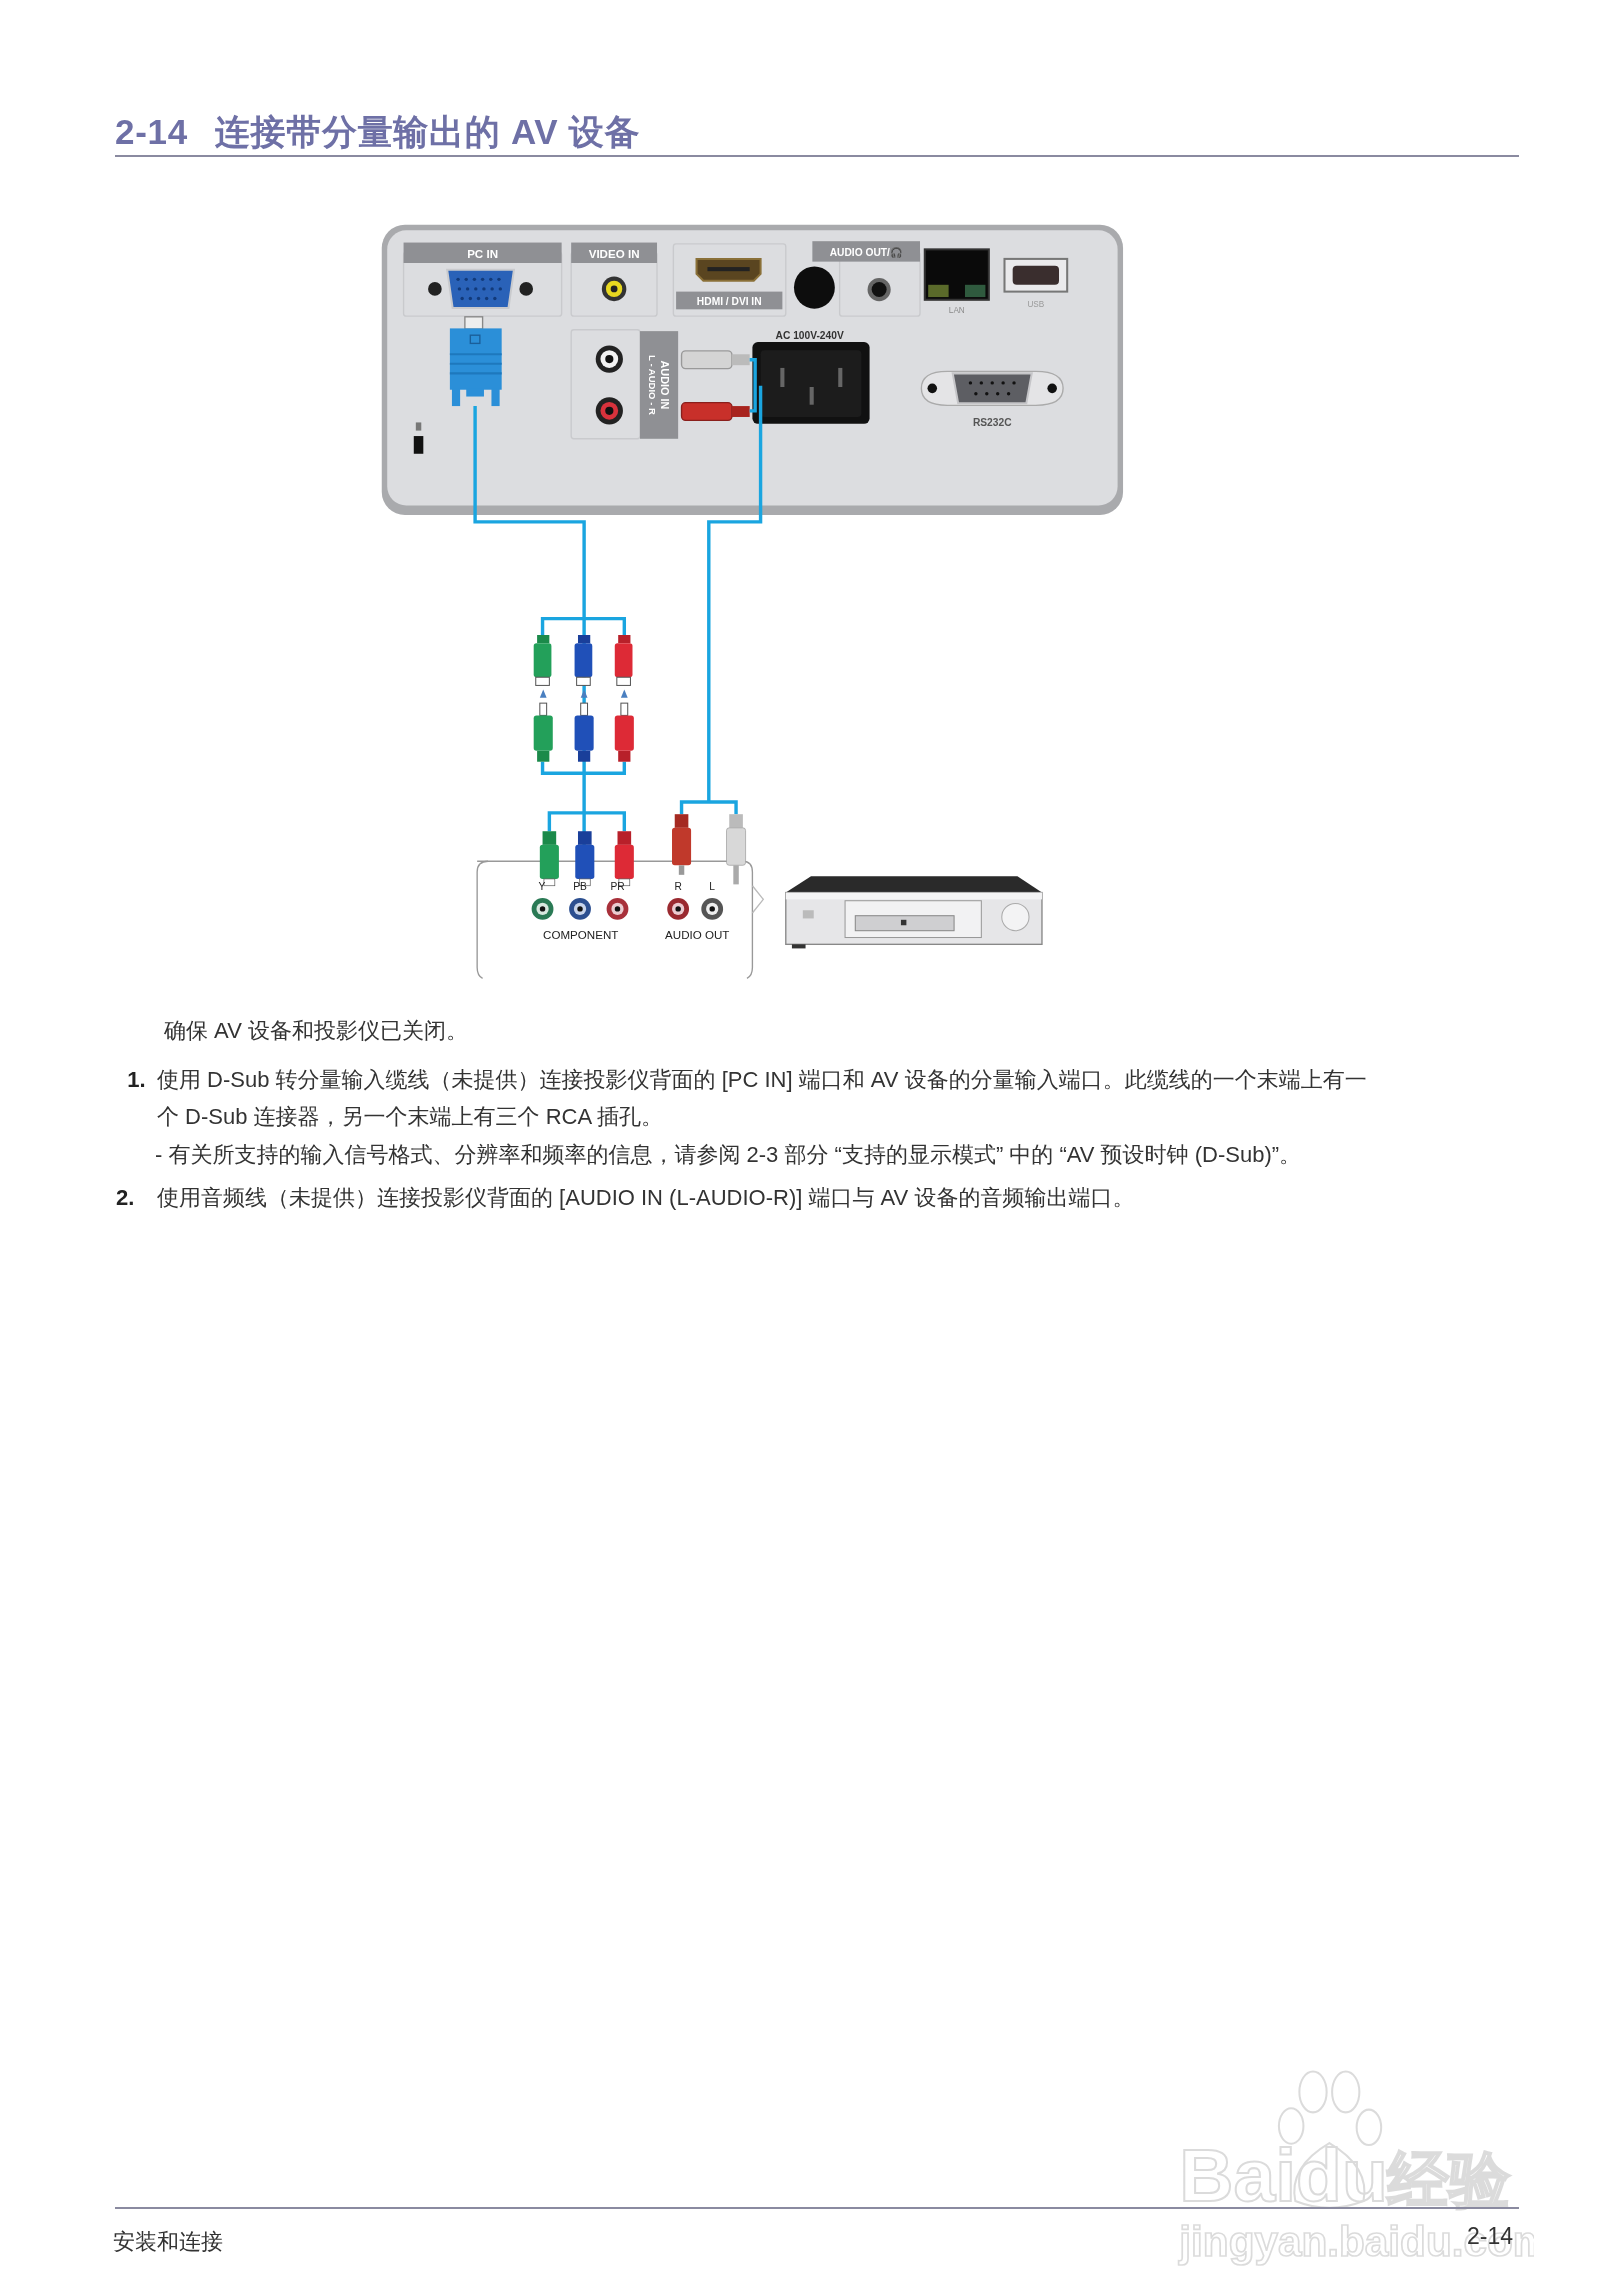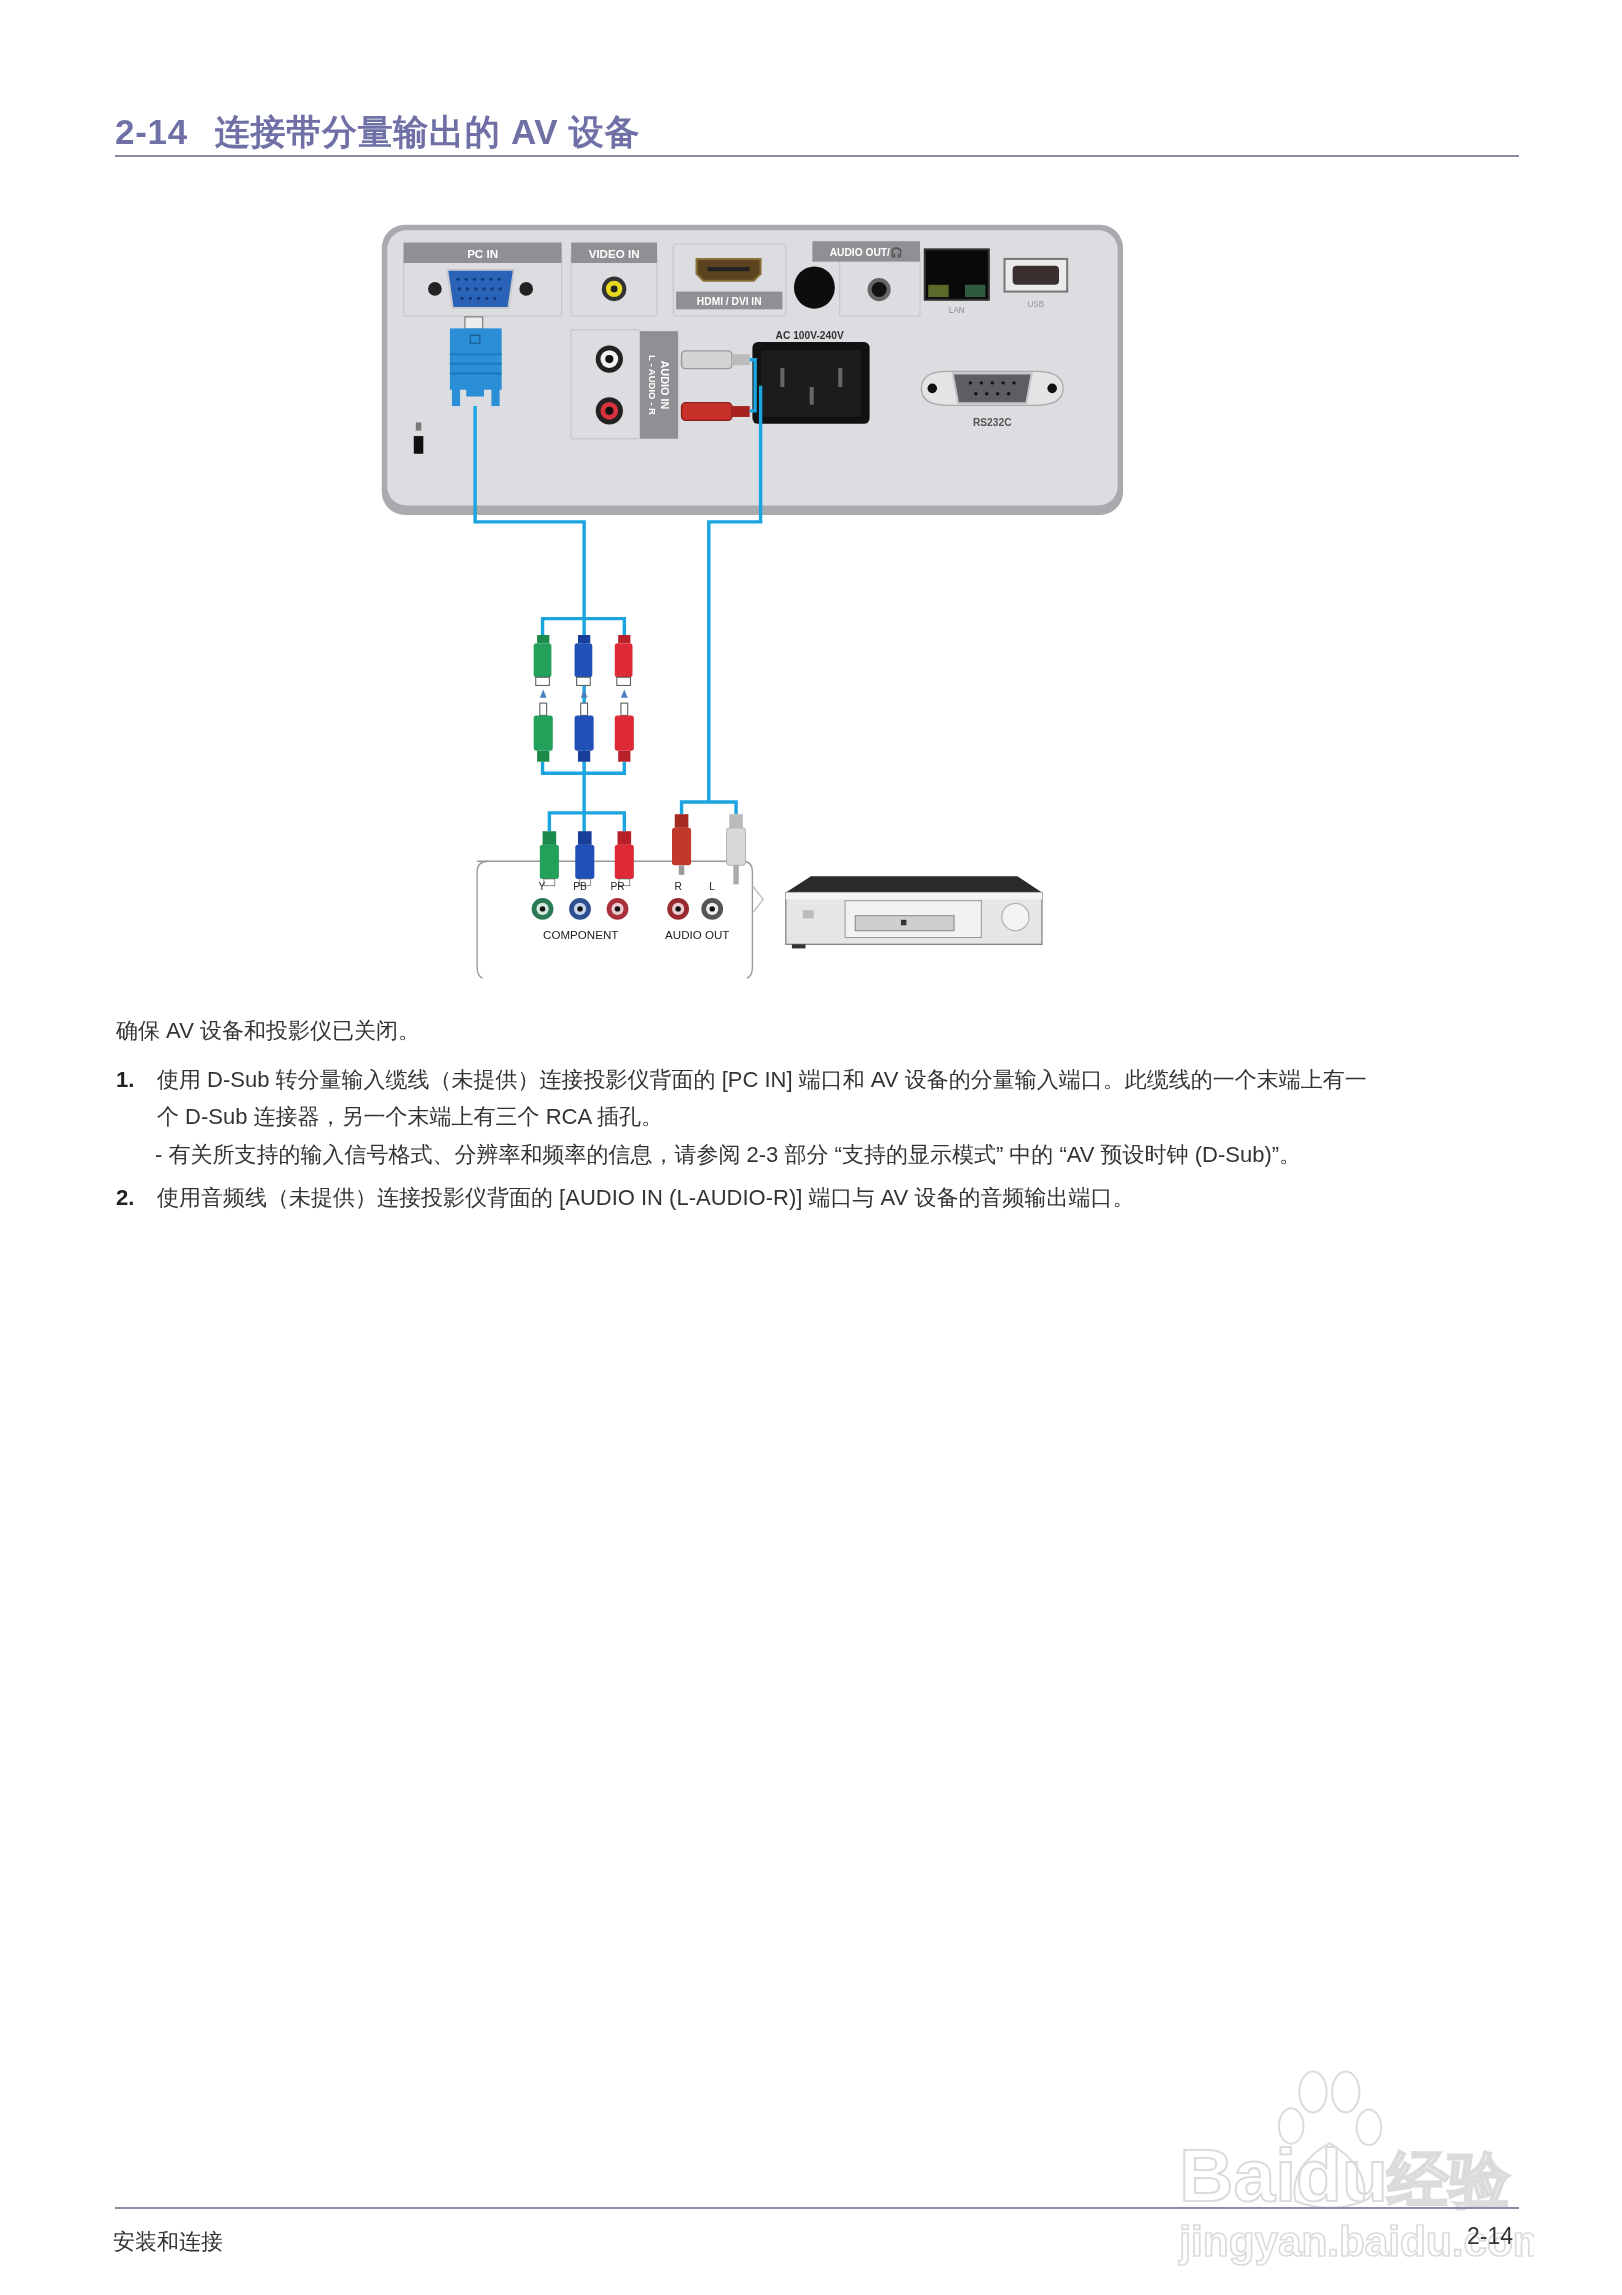--- a/index.html
+++ b/index.html
@@ -274,23 +274,23 @@
     <rect x="1153" y="1310" width="376" height="10" fill="#f4f4f5"></rect>
     <rect x="1240" y="1322" width="200" height="54" fill="#f2f2f3" stroke="#999" stroke-width="1.5"></rect>
     <rect x="1255" y="1344" width="145" height="22" fill="#cfcfd1" stroke="#888" stroke-width="1.5"></rect>
     <rect x="1322" y="1350" width="8" height="8" fill="#333"></rect>
     <rect x="1178" y="1336" width="16" height="12" fill="#bbb"></rect>
     <circle cx="1490" cy="1346" r="20" fill="#f3f3f4" stroke="#aaa" stroke-width="1.5"></circle>
     <rect x="1162" y="1386" width="20" height="6" fill="#333"></rect>
   </g>
 </svg>
 
-<div class="body-text" style="top:1016px;">确保 AV 设备和投影仪已关闭。</div>
-
-<div class="body-text" style="top:1065px;">
+<div class="body-text" style="top:1016px;margin-left:48px;">确保 AV 设备和投影仪已关闭。</div>
+
+<div class="body-text" style="top:1065px;text-align:center;">
   <span class="num-label">1.</span><span>使用 D-Sub 转分量输入缆线（未提供）连接投影仪背面的 [PC IN] 端口和 AV 设备的分量输入端口。此缆线的一个末端上有一</span>
 </div>
 <div class="body-text" style="top:1102px; left:157px;">个 D-Sub 连接器，另一个末端上有三个 RCA 插孔。</div>
 <div class="body-text" style="top:1140px; left:155px;">- 有关所支持的输入信号格式、分辨率和频率的信息，请参阅 2-3 部分 “支持的显示模式” 中的 “AV 预设时钟 (D-Sub)”。</div>
 
 <div class="body-text" style="top:1183px;">
   <span class="num-label">2.</span><span>使用音频线（未提供）连接投影仪背面的 [AUDIO IN (L-AUDIO-R)] 端口与 AV 设备的音频输出端口。</span>
 </div>
 
 <svg class="watermark" viewBox="0 0 560 330" xmlns="http://www.w3.org/2000/svg">

